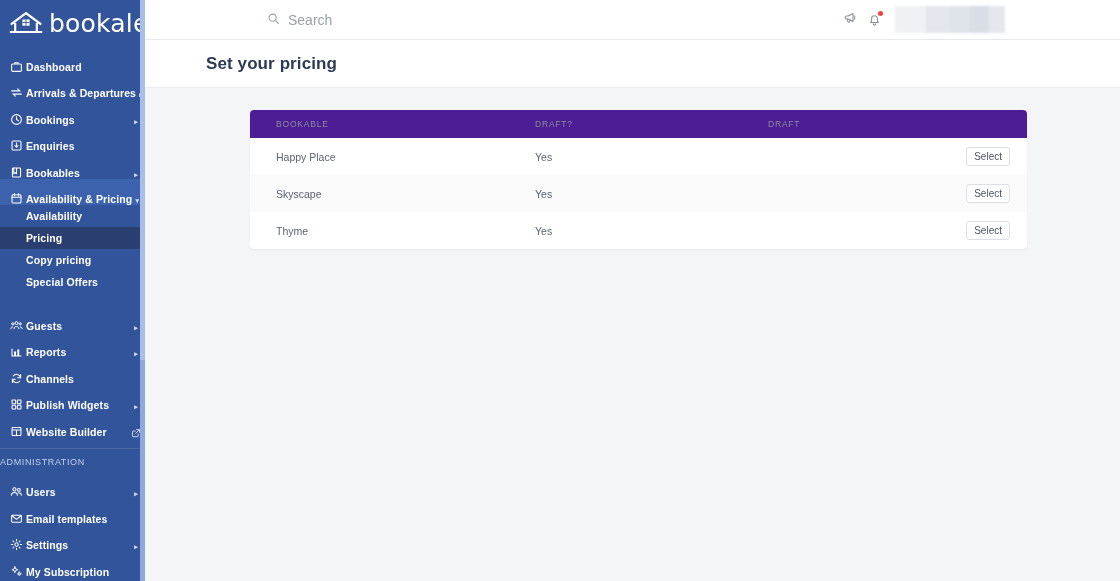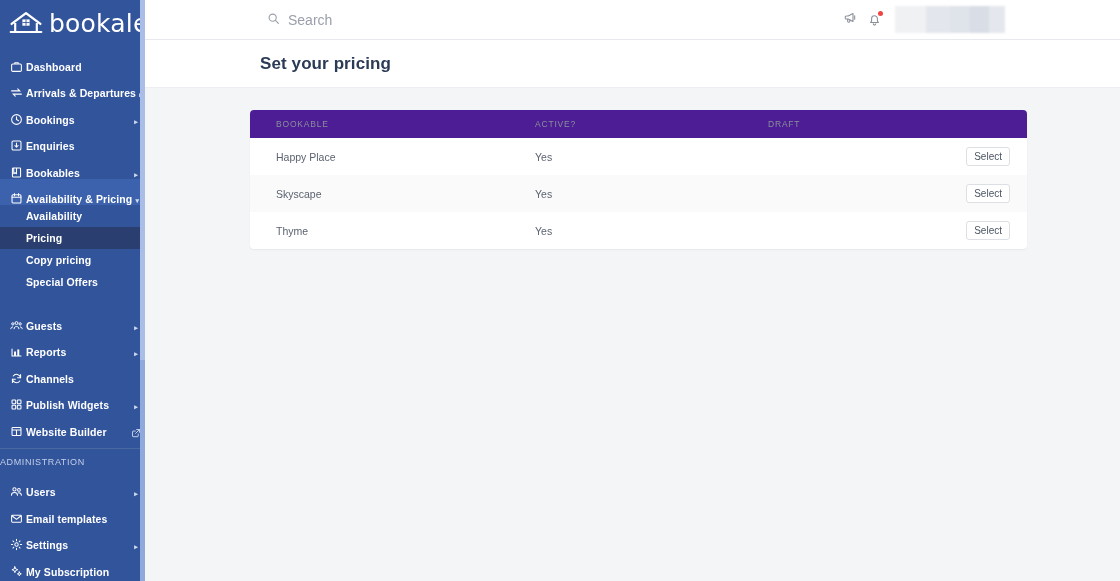--- a/index.html
+++ b/index.html
@@ -82,21 +82,21 @@
     width: 5px; height: 5px; border-radius: 50%; background: #ef4444;
   }
   .avatar-blur {
     width: 110px; height: 27px; margin-left: 4px;
     background: linear-gradient(90deg,#f0f1f3 0%, #f0f1f3 28%, #e3e6ec 28%, #e3e6ec 50%, #dfe3ea 50%, #dfe3ea 68%, #d8dde6 68%, #d8dde6 85%, #e4e7ed 85%);
     filter: blur(1.2px);
   }
 
   .titlebar {
     background: #fff; height: 48px; display: flex; align-items: center;
-    padding-left: 115px; flex: 0 0 48px; border-bottom: 1px solid #eceef1;
+    padding-left: 61px; flex: 0 0 48px; border-bottom: 1px solid #eceef1;
   }
   .page-title { font-size: 17px; font-weight: bold; color: #2b3a55; letter-spacing: 0.1px; }
 
   .content { flex: 1; padding: 22px 0 0 105px; }
 
   .card {
     width: 777px; background: #fff; border-radius: 4px;
     box-shadow: 0 1px 2px rgba(16,24,40,0.06);
     overflow: hidden;
   }
@@ -372,21 +372,21 @@
     <div class="titlebar">
       <span class="page-title">Set your pricing</span>
     </div>
 
     <div class="content">
       <div class="card">
         <table>
           <thead>
             <tr>
               <th class="col-bookable">BOOKABLE</th>
-              <th class="col-active">ACTIVE?</th>
+              <th class="col-active">DRAFT?</th>
               <th class="col-draft">DRAFT</th>
               <th class="col-action"></th>
             </tr>
           </thead>
           <tbody>
             <tr>
               <td class="col-bookable">Happy Place</td>
               <td class="col-active">Yes</td>
               <td class="col-draft"></td>
               <td class="col-action">

